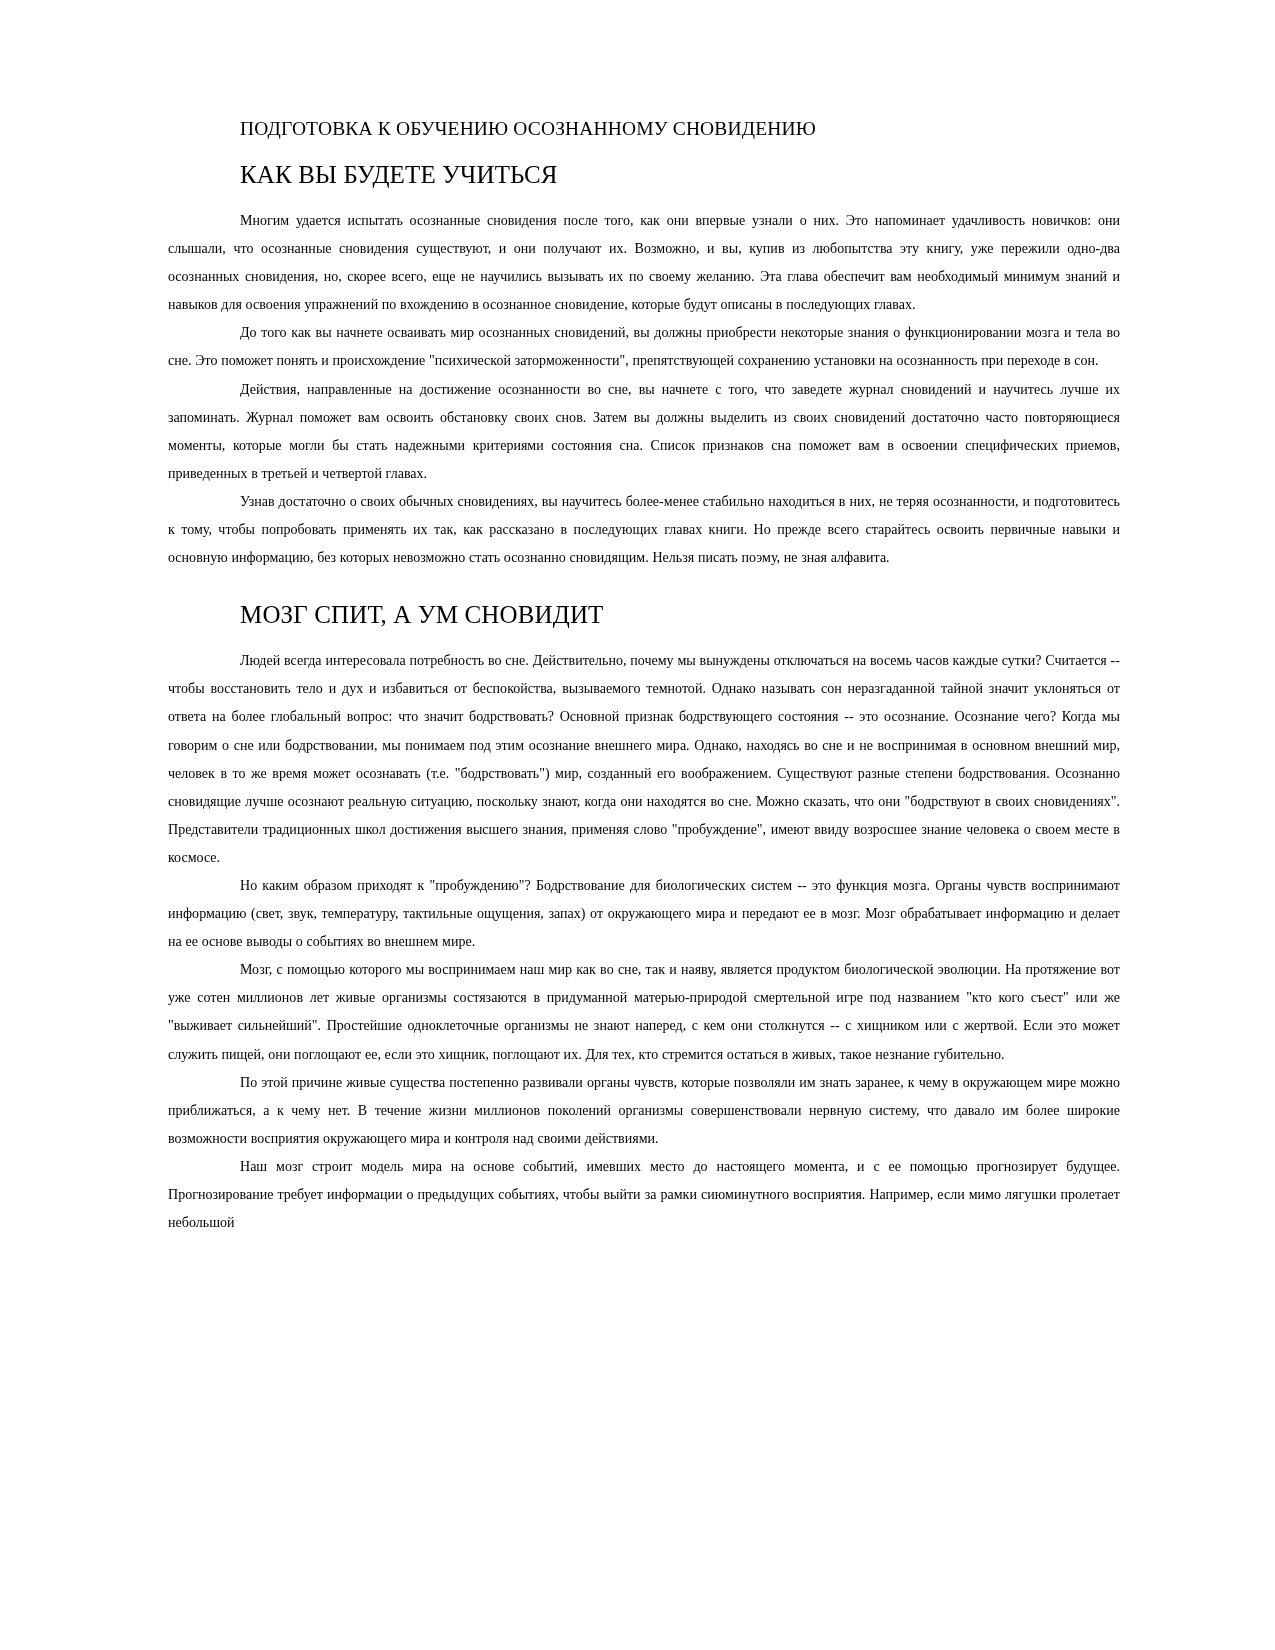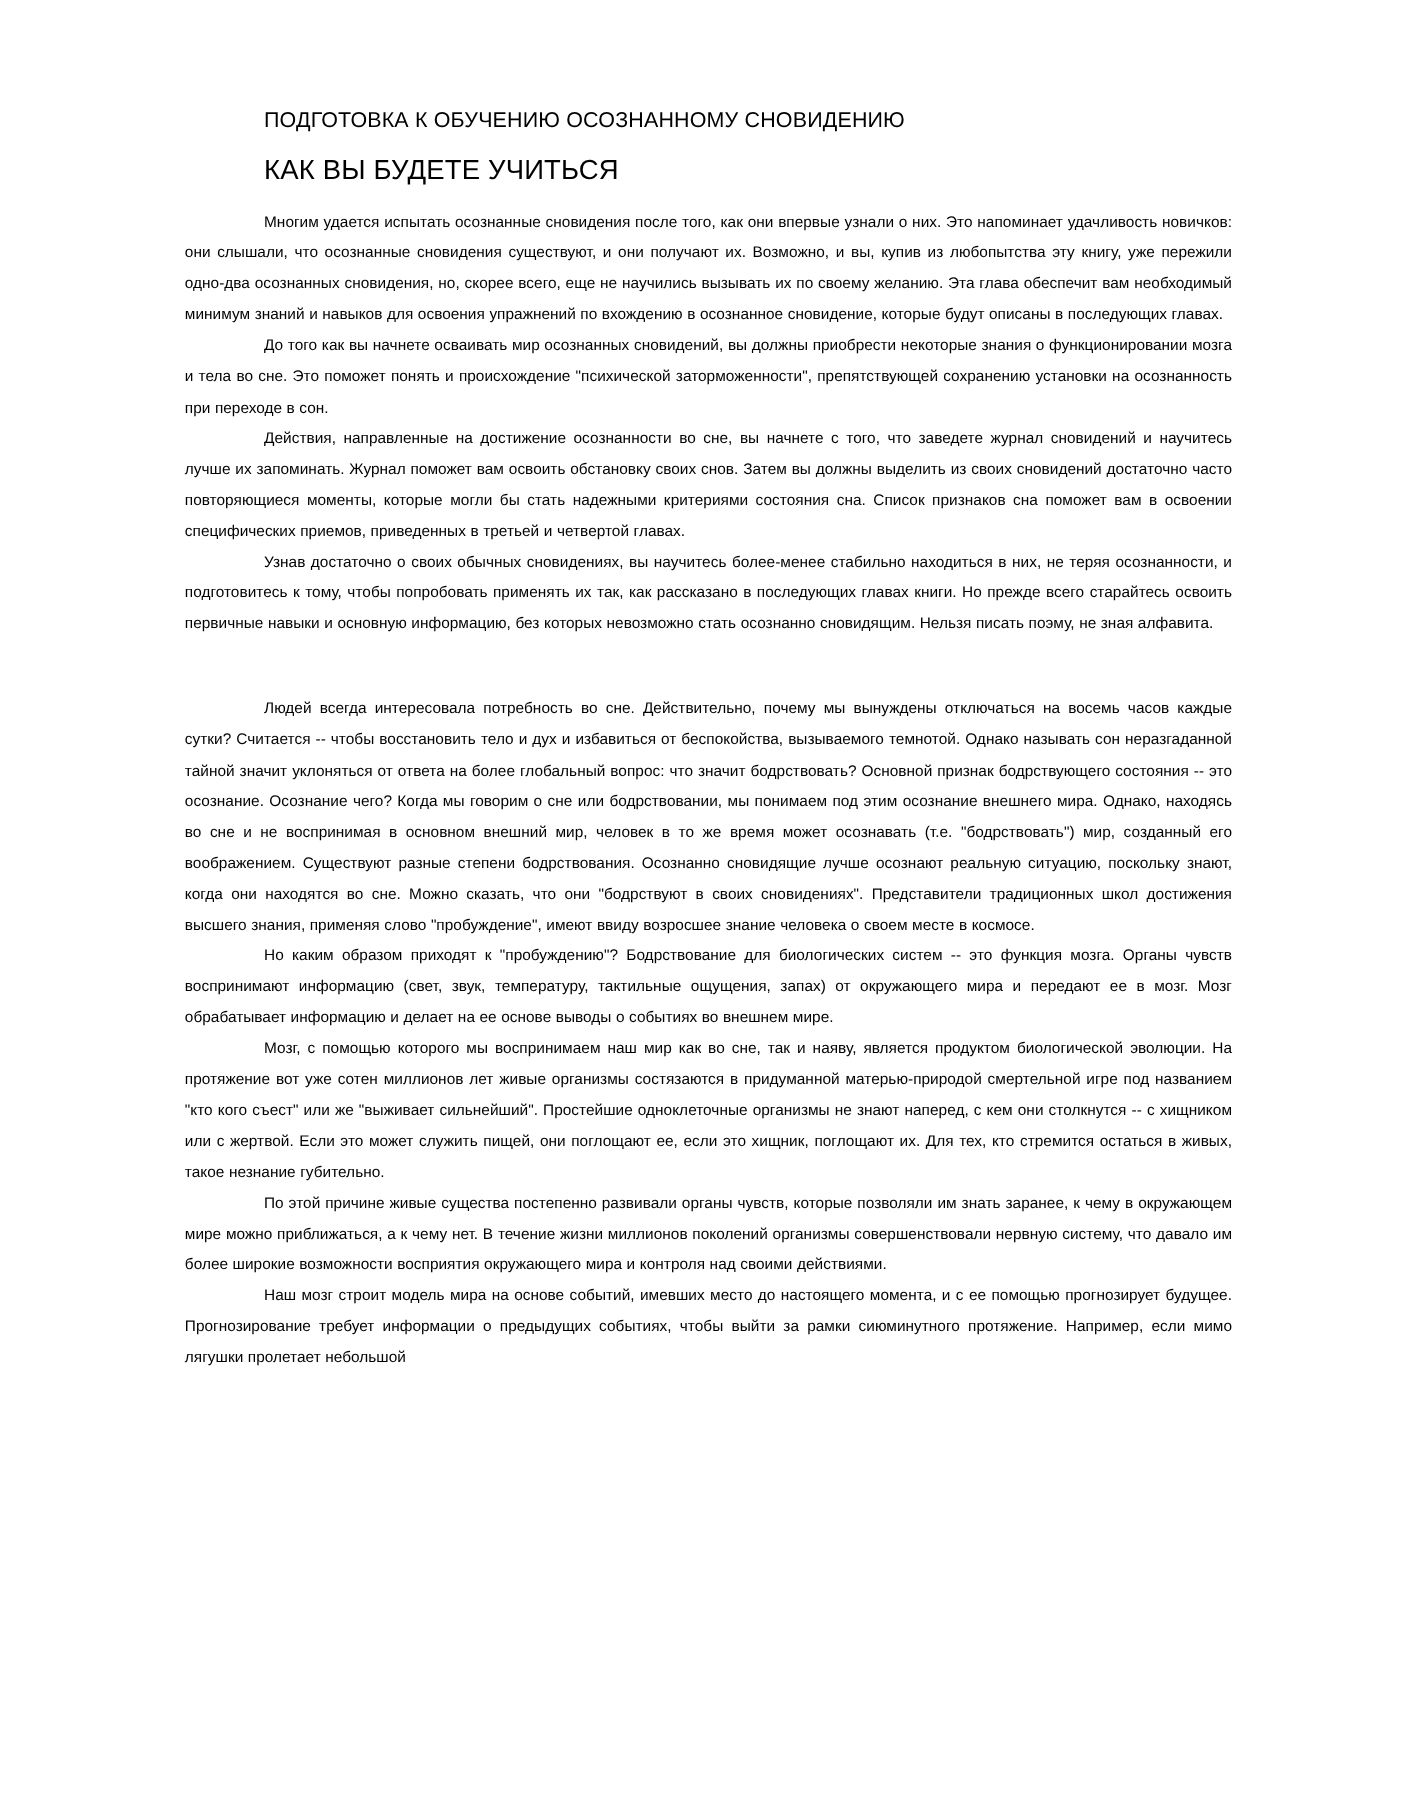--- a/index.html
+++ b/index.html
@@ -16,22 +16,23 @@
     position: relative;
     width: 1275px;
     height: 1650px;
     background: #ffffff;
     box-sizing: border-box;
     overflow: hidden;
   }
   .content {
     position: absolute;
     left: 168px;
-    top: 96px;
+    top: 116px;
     width: 952px;
+    font-family: Liberation Serif, serif;
   }
   .title {
     font-size: 19.5px;
     line-height: 26px;
     letter-spacing: 0.15px;
     margin: 0 0 0 72px;
     font-weight: normal;
     white-space: nowrap;
   }
   .heading {
@@ -74,23 +75,24 @@
 
     <div class="gap-after-heading"></div>
 
     <p class="para">Многим удается испытать осознанные сновидения после того, как они впервые узнали о них. Это напоминает удачливость новичков: они слышали, что осознанные сновидения существуют, и они получают их. Возможно, и вы, купив из любопытства эту книгу, уже пережили одно-два осознанных сновидения, но, скорее всего, еще не научились вызывать их по своему желанию. Эта глава обеспечит вам необходимый минимум знаний и навыков для освоения упражнений по вхождению в осознанное сновидение, которые будут описаны в последующих главах.</p>
     <p class="para">До того как вы начнете осваивать мир осознанных сновидений, вы должны приобрести некоторые знания о функционировании мозга и тела во сне. Это поможет понять и происхождение "психической заторможенности", препятствующей сохранению установки на осознанность при переходе в сон.</p>
     <p class="para">Действия, направленные на достижение осознанности во сне, вы начнете с того, что заведете журнал сновидений и научитесь лучше их запоминать. Журнал поможет вам освоить обстановку своих снов. Затем вы должны выделить из своих сновидений достаточно часто повторяющиеся моменты, которые могли бы стать надежными критериями состояния сна. Список признаков сна поможет вам в освоении специфических приемов, приведенных в третьей и четвертой главах.</p>
     <p class="para last-of-block">Узнав достаточно о своих обычных сновидениях, вы научитесь более-менее стабильно находиться в них, не теряя осознанности, и подготовитесь к тому, чтобы попробовать применять их так, как рассказано в последующих главах книги. Но прежде всего старайтесь освоить первичные навыки и основную информацию, без которых невозможно стать осознанно сновидящим. Нельзя писать поэму, не зная алфавита.</p>
 
     <div class="gap-before-heading2"></div>
 
+    <div class="heading">МОЗГ СПИТ, А УМ СНОВИДИТ</div>
 
     <div class="gap-after-heading"></div>
 
     <p class="para">Людей всегда интересовала потребность во сне. Действительно, почему мы вынуждены отключаться на восемь часов каждые сутки? Считается -- чтобы восстановить тело и дух и избавиться от беспокойства, вызываемого темнотой. Однако называть сон неразгаданной тайной значит уклоняться от ответа на более глобальный вопрос: что значит бодрствовать? Основной признак бодрствующего состояния -- это осознание. Осознание чего? Когда мы говорим о сне или бодрствовании, мы понимаем под этим осознание внешнего мира. Однако, находясь во сне и не воспринимая в основном внешний мир, человек в то же время может осознавать (т.е. "бодрствовать") мир, созданный его воображением. Существуют разные степени бодрствования. Осознанно сновидящие лучше осознают реальную ситуацию, поскольку знают, когда они находятся во сне. Можно сказать, что они "бодрствуют в своих сновидениях". Представители традиционных школ достижения высшего знания, применяя слово "пробуждение", имеют ввиду возросшее знание человека о своем месте в космосе.</p>
     <p class="para">Но каким образом приходят к "пробуждению"? Бодрствование для биологических систем -- это функция мозга. Органы чувств воспринимают информацию (свет, звук, температуру, тактильные ощущения, запах) от окружающего мира и передают ее в мозг. Мозг обрабатывает информацию и делает на ее основе выводы о событиях во внешнем мире.</p>
     <p class="para">Мозг, с помощью которого мы воспринимаем наш мир как во сне, так и наяву, является продуктом биологической эволюции. На протяжение вот уже сотен миллионов лет живые организмы состязаются в придуманной матерью-природой смертельной игре под названием "кто кого съест" или же "выживает сильнейший". Простейшие одноклеточные организмы не знают наперед, с кем они столкнутся -- с хищником или с жертвой. Если это может служить пищей, они поглощают ее, если это хищник, поглощают их. Для тех, кто стремится остаться в живых, такое незнание губительно.</p>
     <p class="para">По этой причине живые существа постепенно развивали органы чувств, которые позволяли им знать заранее, к чему в окружающем мире можно приближаться, а к чему нет. В течение жизни миллионов поколений организмы совершенствовали нервную систему, что давало им более широкие возможности восприятия окружающего мира и контроля над своими действиями.</p>
-    <p class="para last-of-block">Наш мозг строит модель мира на основе событий, имевших место до настоящего момента, и с ее помощью прогнозирует будущее. Прогнозирование требует информации о предыдущих событиях, чтобы выйти за рамки сиюминутного протяжение. Например, если мимо лягушки пролетает небольшой</p>
+    <p class="para last-of-block">Наш мозг строит модель мира на основе событий, имевших место до настоящего момента, и с ее помощью прогнозирует будущее. Прогнозирование требует информации о предыдущих событиях, чтобы выйти за рамки сиюминутного восприятия. Например, если мимо лягушки пролетает небольшой</p>
 
   </div>
 </div>
 
 </body></html>

